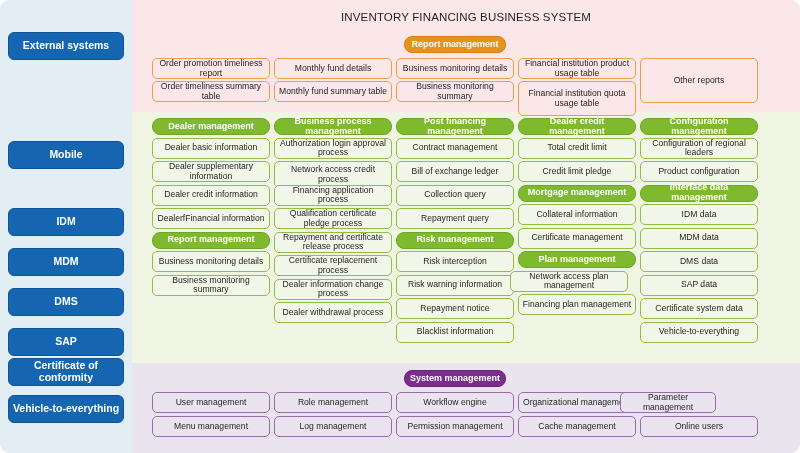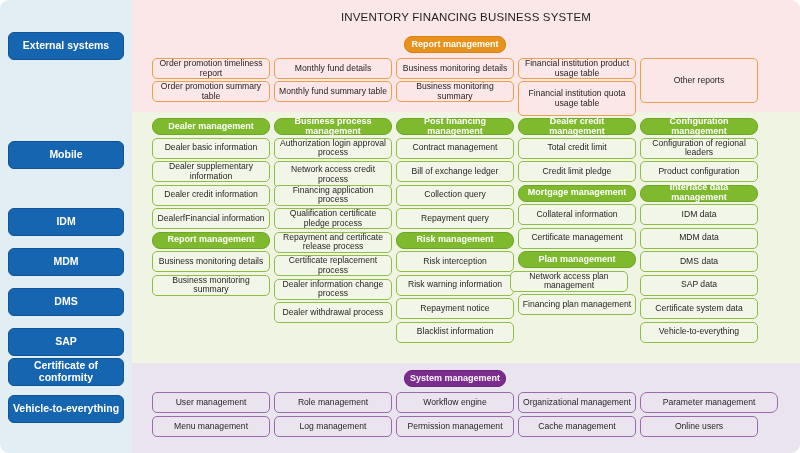--- a/index.html
+++ b/index.html
@@ -72,21 +72,21 @@
 
     <div class="band band-top"></div>
     <div class="band band-mid"></div>
     <div class="band band-bot"></div>
 
     <div class="sys-title">INVENTORY FINANCING BUSINESS SYSTEM</div>
 
     <div id="report-layer">
         <div class="hdr orange" style="left: 272px; top: 36px; width: 102px; height: 17px;">Report management</div>
         <div class="node orange" style="left: 20px; top: 58px; width: 118px; height: 21px;">Order promotion timeliness report</div>
-        <div class="node orange" style="left: 20px; top: 81px; width: 118px; height: 21px;">Order promotion summary table</div>
+        <div class="node orange" style="left: 20px; top: 81px; width: 118px; height: 21px;">Order timeliness summary table</div>
         <div class="node orange" style="left: 142px; top: 58px; width: 118px; height: 21px;">Monthly fund details</div>
         <div class="node orange" style="left: 142px; top: 81px; width: 118px; height: 21px;">Monthly fund summary table</div>
         <div class="node orange" style="left: 264px; top: 58px; width: 118px; height: 21px;">Business monitoring details</div>
         <div class="node orange" style="left: 264px; top: 81px; width: 118px; height: 21px;">Business monitoring summary</div>
         <div class="node orange" style="left: 386px; top: 58px; width: 118px; height: 21px;">Financial institution product usage table</div>
         <div class="node orange" style="left: 386px; top: 81px; width: 118px; height: 35px;">Financial institution quota usage table</div>
         <div class="node orange" style="left: 508px; top: 58px; width: 118px; height: 45px;">Other reports</div>
       </div>
     <div id="business-layer">
         <div class="hdr green" style="left: 20px; top: 118px; width: 118px; height: 17px;">Dealer management</div>
@@ -139,18 +139,18 @@
     <div id="system-layer">
         <div class="hdr purple" style="left: 272px; top: 370px; width: 102px; height: 17px;">System management</div>
         <div class="node purple" style="left: 20px; top: 392px; width: 118px; height: 21px;">User management</div>
         <div class="node purple" style="left: 20px; top: 416px; width: 118px; height: 21px;">Menu management</div>
         <div class="node purple" style="left: 142px; top: 392px; width: 118px; height: 21px;">Role management</div>
         <div class="node purple" style="left: 142px; top: 416px; width: 118px; height: 21px;">Log management</div>
         <div class="node purple" style="left: 264px; top: 392px; width: 118px; height: 21px;">Workflow engine</div>
         <div class="node purple" style="left: 264px; top: 416px; width: 118px; height: 21px;">Permission management</div>
         <div class="node purple" style="left: 386px; top: 392px; width: 118px; height: 21px;">Organizational management</div>
         <div class="node purple" style="left: 386px; top: 416px; width: 118px; height: 21px;">Cache management</div>
-        <div class="node purple" style="left: 508px; top: 392px; width: 138px; height: 21px; border-radius: 7px;">Parameter management</div>
+        <div class="node purple" style="left: 488px; top: 392px; width: 96px; height: 21px;">Parameter management</div>
         <div class="node purple" style="left: 508px; top: 416px; width: 118px; height: 21px;">Online users</div>
       </div>
 
   </div>
 </div>
 
 </body></html>

